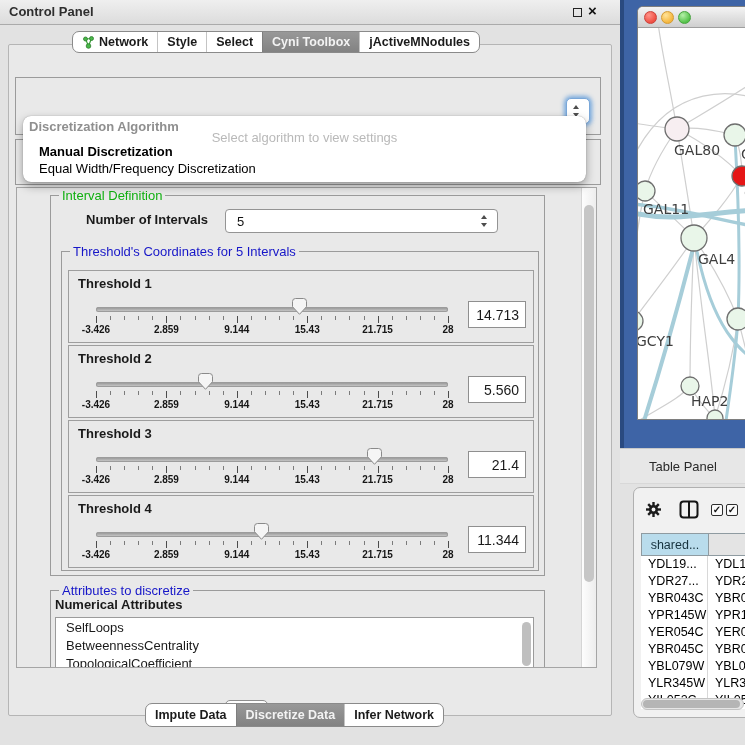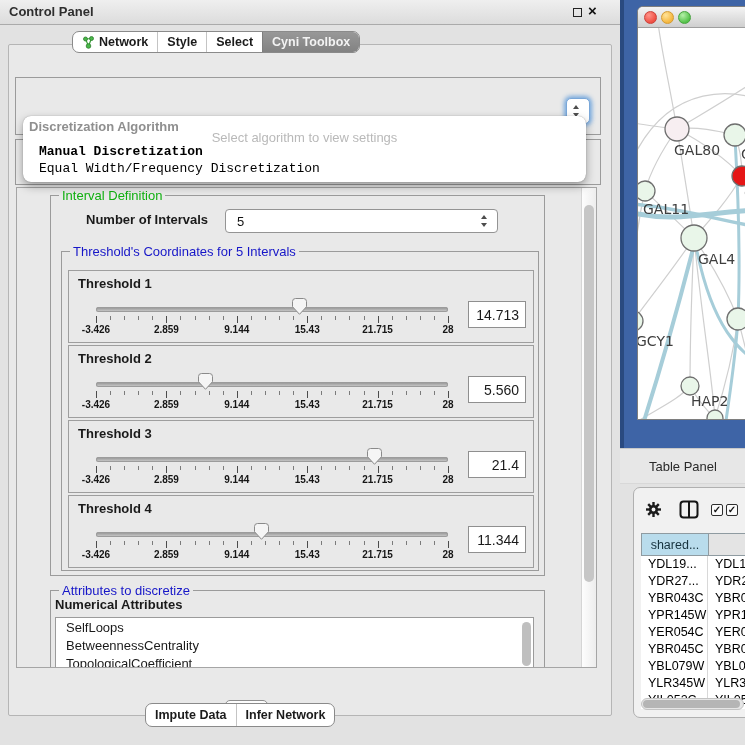--- a/index.html
+++ b/index.html
@@ -31,21 +31,21 @@
   .spinner{position:absolute;right:9px;top:50%;transform:translateY(-50%);width:7px;height:12px;}
   .spinner:before,.spinner:after{content:"";position:absolute;left:0;border-left:3.5px solid transparent;border-right:3.5px solid transparent;}
   .spinner:before{top:0;border-bottom:4.5px solid #4d4d4d;}
   .spinner:after{bottom:0;border-top:4.5px solid #4d4d4d;}
 
   
   #algo-popup{left:14px;top:71px;width:563px;height:66px;background:#fff;border-radius:8px;z-index:40;
               box-shadow:0 4px 10px rgba(0,0,0,.35),0 0 1px rgba(0,0,0,.4);}
   #ghost-title{position:absolute;left:6px;top:3px;font-weight:700;color:#8f8f8f;}
   #popup-hint{position:absolute;left:0;right:0;top:14px;text-align:center;color:#b9b9b9;}
-  .popup-opt{position:absolute;left:3px;right:3px;height:17px;padding-left:13px;color:#000;font-family:Liberation Mono, monospace;}
+  .popup-opt{position:absolute;left:3px;right:3px;height:17px;padding-left:13px;color:#000;}
 
   #focused-combo{left:557px;top:53px;width:24px;height:26px;background:#fff;border:1px solid #7aa7d8;border-radius:5px;
                  box-shadow:0 0 4px 2px rgba(96,156,219,.85);z-index:5;}
 
   
   #viewport{left:7px;top:142px;width:581px;height:481px;border:1px solid #a5a5a5;background:#e9e9e9;overflow:hidden;}
   .vscroll-track{position:absolute;right:0;top:0;width:15px;height:100%;background:linear-gradient(90deg,#fdfdfd,#ededed);border-left:1px solid #d5d5d5;}
   .vscroll-thumb{position:absolute;left:2px;width:10px;background:#c6c6c6;border-radius:6px;}
 
   
@@ -121,20 +121,23 @@
       <span>Network</span>
     </div>
     <div>
         <span>Style</span>
       </div>
     <div>
         <span>Select</span>
       </div>
     <div class="sel">
         <span>Cyni Toolbox</span>
+      </div>
+    <div>
+        <span>jActiveMNodules</span>
       </div>
   </div>
 
   <div class="abs" id="outer-panel">
 
     <div class="groupbox" style="left:6px;top:32px;width:586px;height:58px"></div>
     <div class="abs" id="focused-combo">
         <span class="spinner"></span>
       </div>
 
@@ -362,20 +365,23 @@
         <div class="vscroll-thumb" style="top:17px;height:377px"></div>
       </div>
     </div>
 
     <div class="btn" style="left:216px;top:655px;width:43px;height:22px;line-height:20px">Apply</div>
   </div>
 
   <div class="abs seg" style="left:145px;top:703px;height:24px;z-index:20">
     <div>
         <span>Impute Data</span>
+      </div>
+    <div class="sel">
+        <span>Discretize Data</span>
       </div>
     <div>
         <span>Infer Network</span>
       </div>
   </div>
 
   <div class="abs" id="blue-bg"></div>
 
   <div class="abs" id="net-window">
     <div id="net-titlebar">

